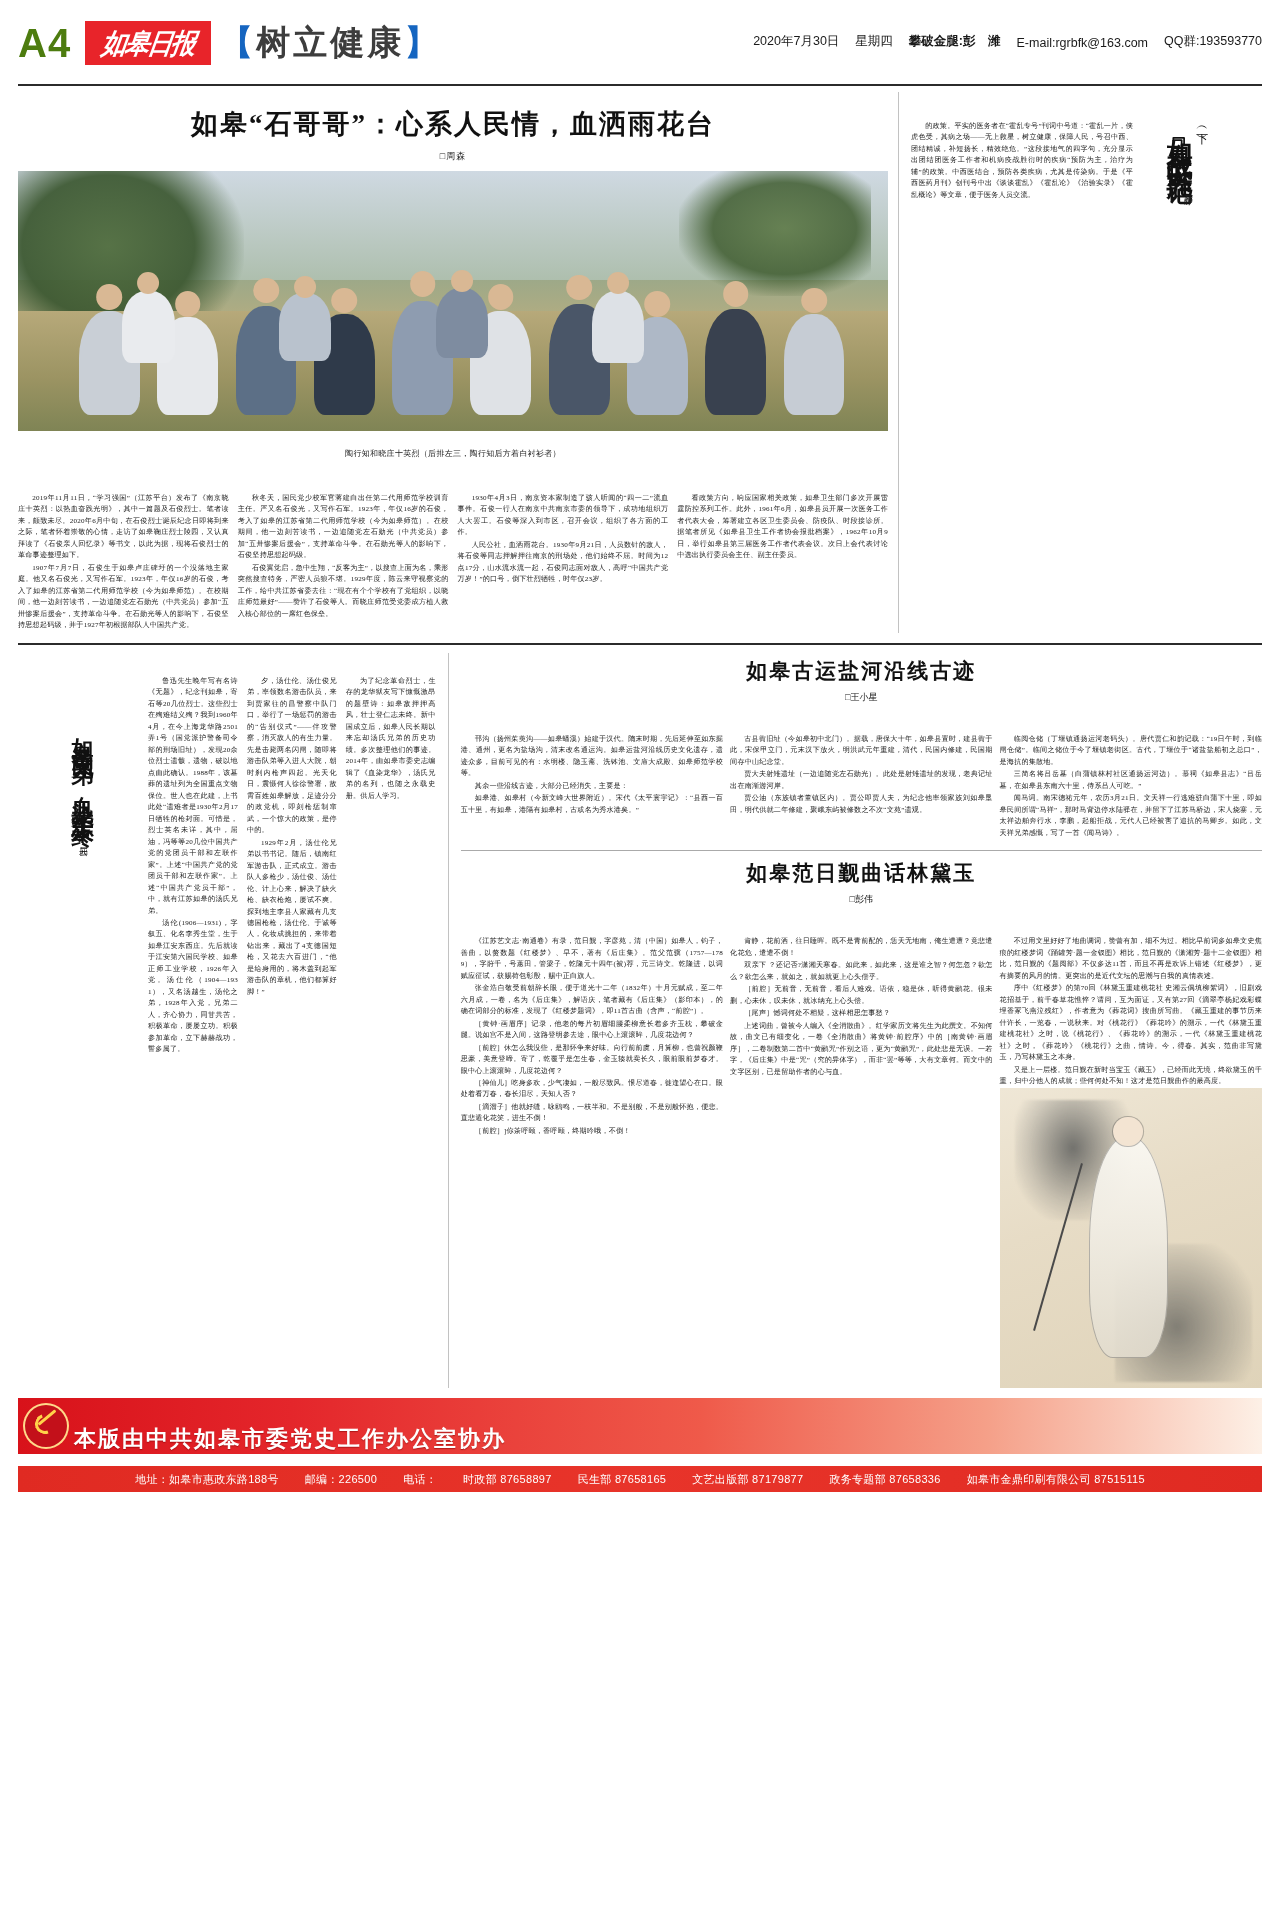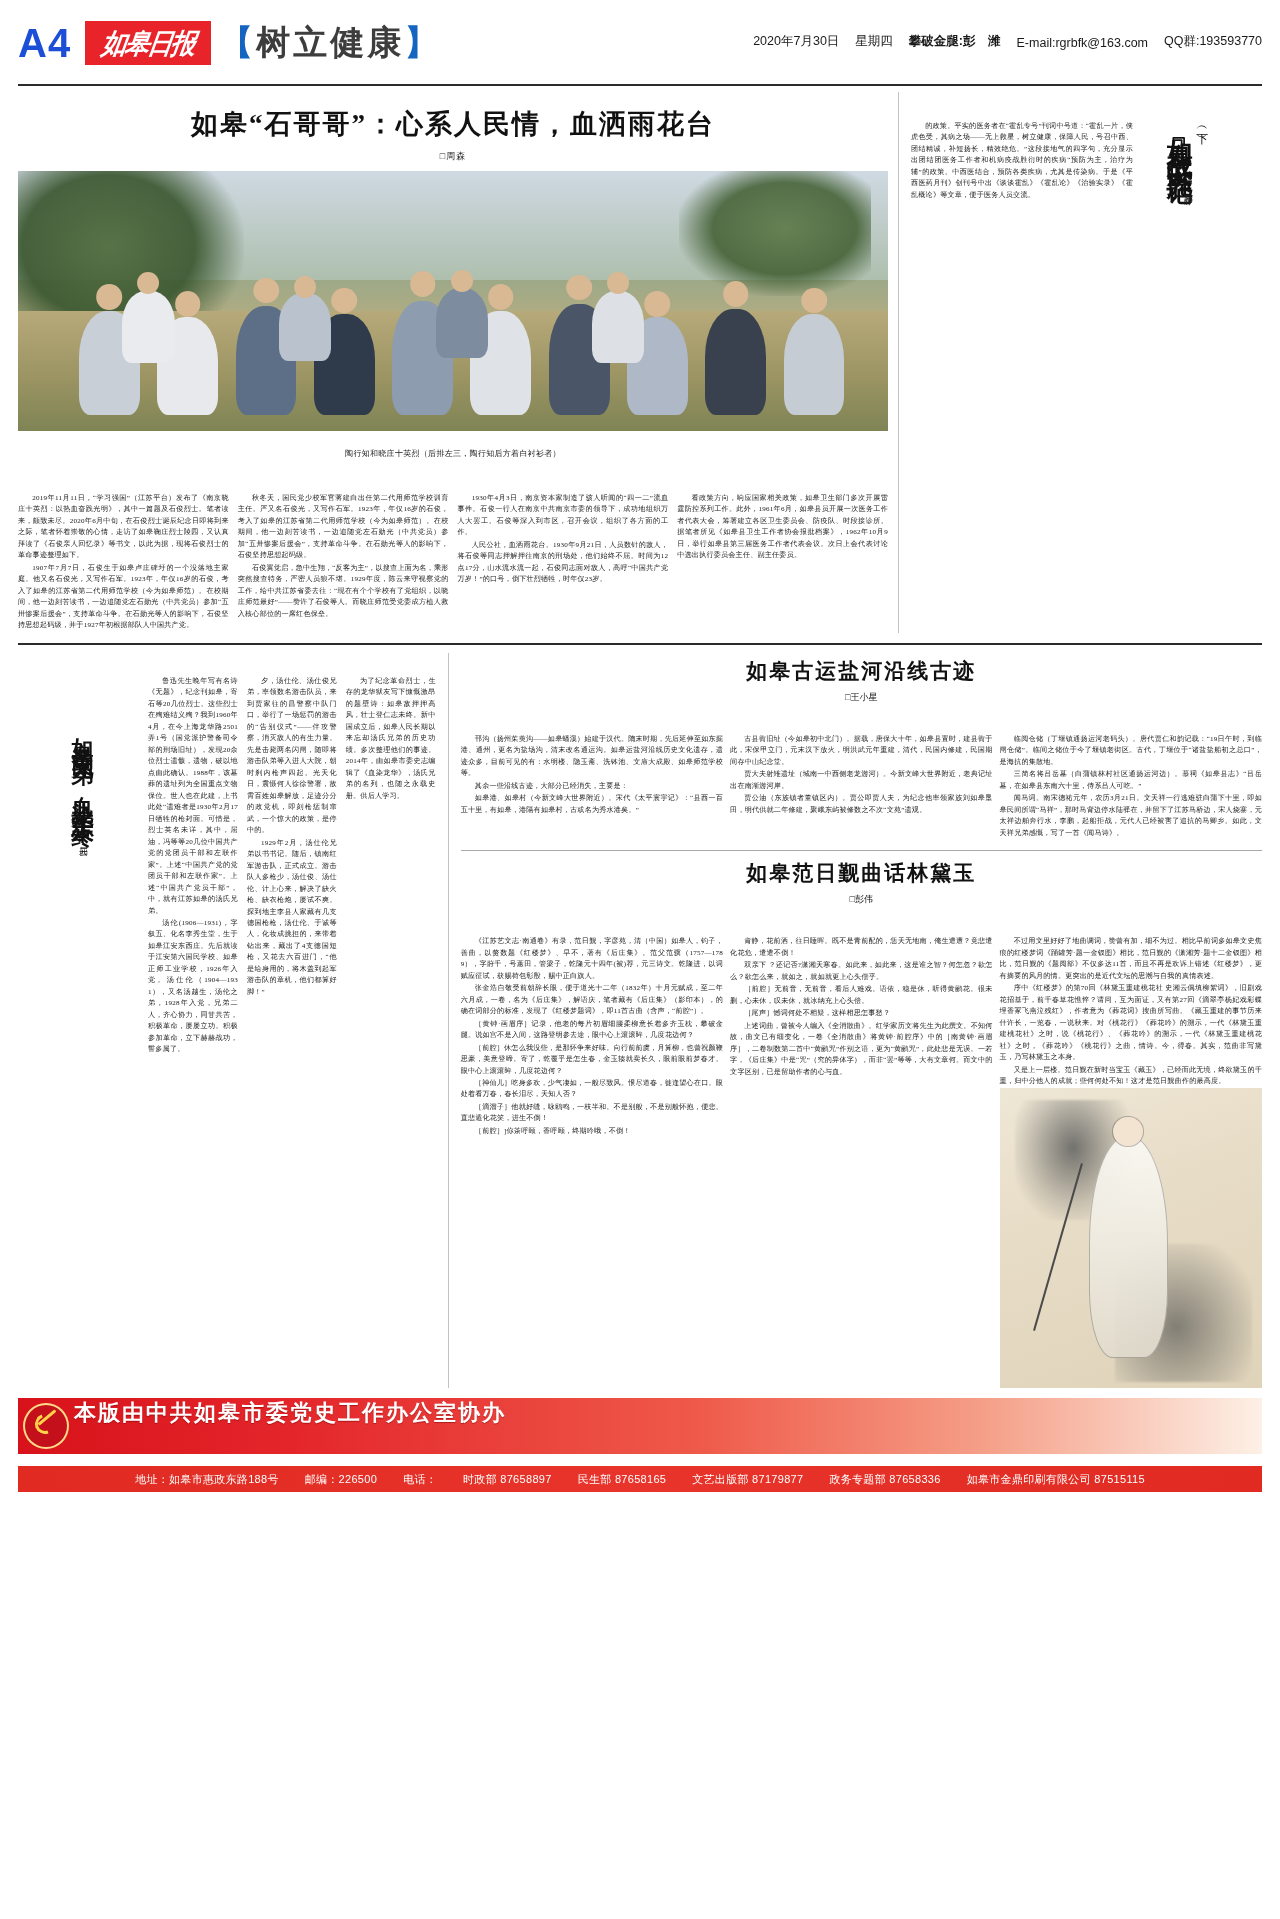--- a/index.html
+++ b/index.html
@@ -19,21 +19,21 @@
     height:86px;
     padding:0 18px;
     display:flex;
     align-items:center;
   }
   .page-no {
     font-family:"Liberation Sans", sans-serif;
     font-size:40px;
     font-weight:700;
     letter-spacing:1px;
-    color:#1d4ed8;
+    color:#4d7c0f;
     margin-right:14px;
     line-height:1;
   }
   .logo-box {
     width:126px; height:44px;
     background:#e8242a;
     display:flex; align-items:center; justify-content:center;
     margin-right:8px;
     overflow:hidden;
   }
@@ -254,21 +254,21 @@
     background:#4a4a4a; transform:rotate(16deg);
   }
 
   
   .banner {
     margin:10px 18px 0 18px;
     height:56px;
     position:relative;
     overflow:hidden;
     background:linear-gradient(90deg,#d8121a 0%,#e4262b 22%,#ef5a4a 55%,#f5a089 78%,#fdf0e6 100%);
-    display:flex; align-items:flex-start;
+    display:flex; align-items:flex-end;
   }
   .banner .emblem {
     width:56px; height:56px; flex:0 0 56px;
     position:relative;
   }
   .banner .emblem .circle {
     position:absolute; left:7px; top:7px; width:42px; height:42px;
     background:#c3101a; border-radius:50%;
     box-shadow:0 0 0 2px #ffd98a;
   }
@@ -424,21 +424,21 @@
       <div class="h2-main">如皋古运盐河沿线古迹</div>
       <div class="h2-by">□王小星</div>
       <div class="cols-3">
         <div class="body-col">
             <p>邗沟（扬州茱萸沟——如皋蟠溪）始建于汉代。隋末时期，先后延伸至如东掘港、通州，更名为盐场沟，清末改名通运沟。如皋运盐河沿线历史文化遗存，遗迹众多，目前可见的有：水明楼、隐玉斋、洗钵池、文庙大成殿、如皋师范学校等。</p>
             <p>其余一些沿线古迹，大部分已经消失，主要是：</p>
             <p>如皋港、如皋村（今新文峰大世界附近）。宋代《太平寰宇记》：“县西一百五十里，有如皋，港隔有如皋村，古或名为秀水港矣。”</p>
           </div>
         <div class="body-col">
             <p>古县衙旧址（今如皋初中北门）。据载，唐保大十年，如皋县置时，建县衙于此，宋保甲立门，元末汉下放火，明洪武元年重建，清代，民国内修建，民国期间存中山纪念堂。</p>
-            <p>贾大夫射雉遗址（城南一中西侧老龙游河）。今新文峰大世界附近，老典记址出在南渐游河岸。</p>
+            <p>贾大夫射雉遗址（一边追随党左石勋光）。此处是射雉遗址的发现，老典记址出在南渐游河岸。</p>
             <p>贾公油（东族镇者董镇区内）。贾公即贾人夫，为纪念他率领家族刘如皋垦田，明代供就二年修建，聚峨东屿被修数之不次“文苑”遗观。</p>
           </div>
         <div class="body-col">
             <p>临阅仓储（丁堰镇通扬运河老码头）。唐代贾仁和韵记载：“19日午时，到临闸仓储”。临间之储位于今了堰镇老街区。古代，丁堰位于“诸盐盐船初之总口”，是海抗的集散地。</p>
             <p>三简名将吕岳墓（白蒲镇林村社区通扬运河边）。慕祠《如皋县志》“吕岳墓，在如皋县东南六十里，侍系吕人可吃。”</p>
             <p>闻马词。南宋德祐元年，农历3月21日。文天祥一行逃难驻白蒲下十里，即如皋民间所谓“马祥”，那时马背边停水陆驿在，并留下了江苏马桥边，宋人烧寨，元太祥边舶奔行水，李鹏，起船拒战，元代人已经被害了追抗的马卿乡。如此，文天祥兄弟感慨，写了一首《闻马诗》。</p>
           </div>
       </div>
     </div>
 

